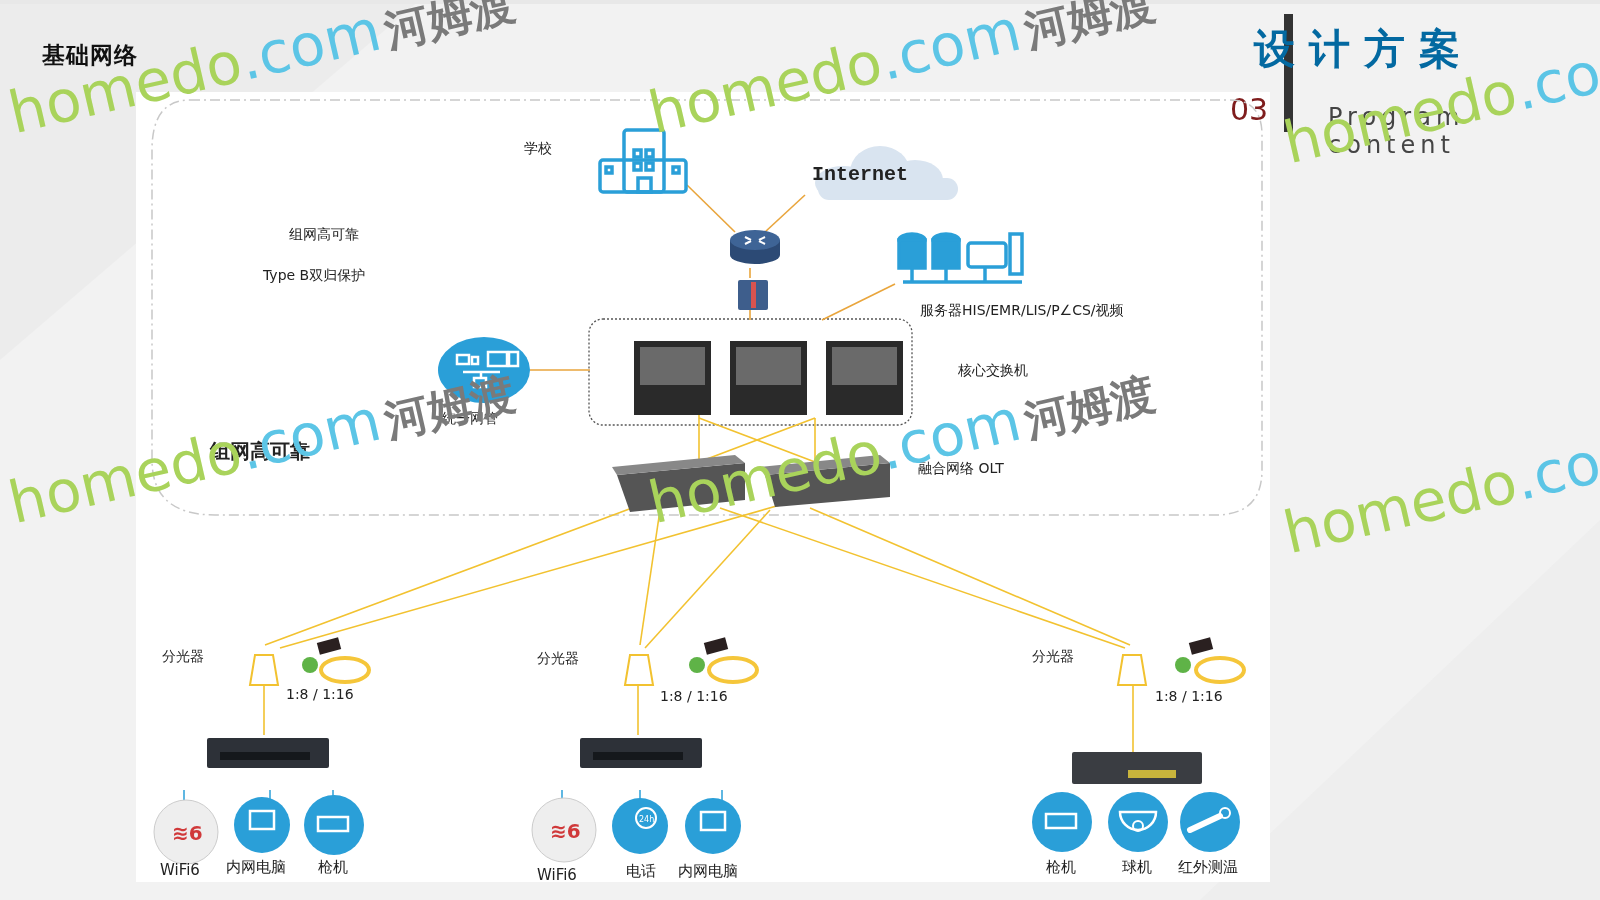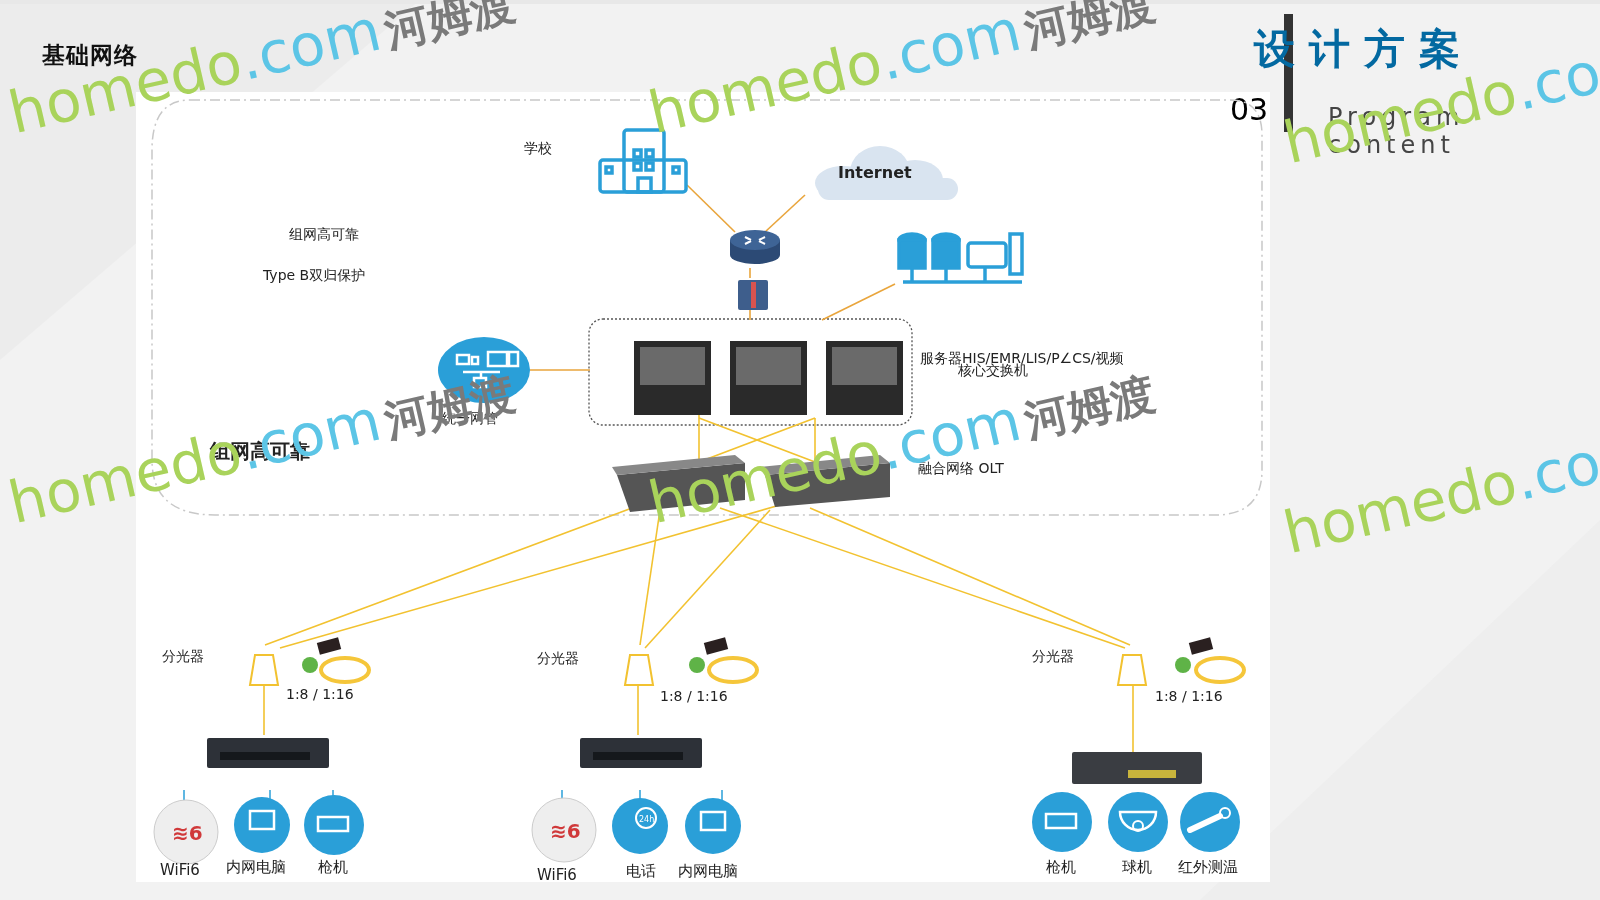--- a/index.html
+++ b/index.html
@@ -1,21 +1,21 @@
 <!DOCTYPE html>
 <html><head>
 <meta charset="utf-8">
 <style>
   html,body{margin:0;padding:0;}
   body{width:1600px;height:900px;overflow:hidden;position:relative;background:#f2f2f2;font-family:"DejaVu Sans","Liberation Sans",sans-serif;color:#222;}
   .bg-diag{position:absolute;left:0;top:0;width:1600px;height:900px;}
   .panel{position:absolute;left:136px;top:92px;width:1134px;height:790px;background:#fff;}
   .header-bar{position:absolute;left:0;top:0;width:1600px;height:4px;background:#e8e8e8;}
   .title{position:absolute;left:42px;top:40px;font-size:23px;font-weight:bold;color:#111;letter-spacing:1px;}
-  .sec-num{position:absolute;left:1230px;top:92px;font-size:30px;color:#000000;}
+  .sec-num{position:absolute;left:1230px;top:92px;font-size:30px;color:#7f1d1d;}
   .sec-bar{position:absolute;left:1284px;top:14px;width:9px;height:118px;background:#333;}
   .sec-title{position:absolute;left:1254px;top:22px;font-size:41px;font-weight:bold;color:#0369a1;letter-spacing:14px;}
   .sec-sub{position:absolute;left:1328px;top:103px;font-size:24px;color:#444;letter-spacing:5px;}
   .lbl{position:absolute;font-size:14px;color:#222;white-space:nowrap;}
   .lbl.b{font-weight:bold;}
   .small{font-size:15px;}
   svg.diagram{position:absolute;left:0;top:0;}
   .wm{position:absolute;transform-origin:left center;white-space:nowrap;pointer-events:none;}
   .wm .h{color:#a9d35b;font-size:58px;font-family:"DejaVu Sans",sans-serif;}
   .wm .c{color:#5cc5e6;font-size:58px;}
@@ -223,24 +223,24 @@
       <circle cx="1138" cy="826" r="5" fill="none" stroke="#fff" stroke-width="2"></circle>
     </g>
   <g>
       <circle cx="1210" cy="822" r="30" fill="#2a9fd8"></circle>
       <path d="M1190,830 l30,-14" stroke="#fff" stroke-width="6" stroke-linecap="round"></path>
       <circle cx="1225" cy="813" r="5" fill="none" stroke="#fff" stroke-width="2"></circle>
     </g>
 </svg>
 
 <div class="lbl" style="left:524px;top:140px;">学校</div>
-<div class="lbl b" style="left:838px;top:163px;font-size:16px;">Internet</div>
+<div class="lbl b" style="left:812px;top:163px;font-size:20px;font-family:Liberation Mono, monospace;">Internet</div>
 <div class="lbl" style="left:289px;top:226px;">组网高可靠</div>
 <div class="lbl" style="left:263px;top:267px;">Type B双归保护</div>
-<div class="lbl" style="left:920px;top:302px;margin-top:48px;">服务器HIS/EMR/LIS/P∠CS/视频</div>
+<div class="lbl" style="left:920px;top:302px;">服务器HIS/EMR/LIS/P∠CS/视频</div>
 <div class="lbl" style="left:958px;top:362px;">核心交换机</div>
 <div class="lbl" style="left:442px;top:410px;">统一网管</div>
 <div class="lbl b" style="left:210px;top:438px;font-size:20px;">组网高可靠</div>
 <div class="lbl" style="left:918px;top:460px;">融合网络  OLT</div>
 
 <div class="lbl" style="left:162px;top:648px;">分光器</div>
 <div class="lbl" style="left:286px;top:686px;">1:8  /  1:16</div>
 <div class="lbl small" style="left:160px;top:861px;">WiFi6</div>
 <div class="lbl small" style="left:226px;top:858px;">内网电脑</div>
 <div class="lbl small" style="left:318px;top:858px;">枪机</div>

